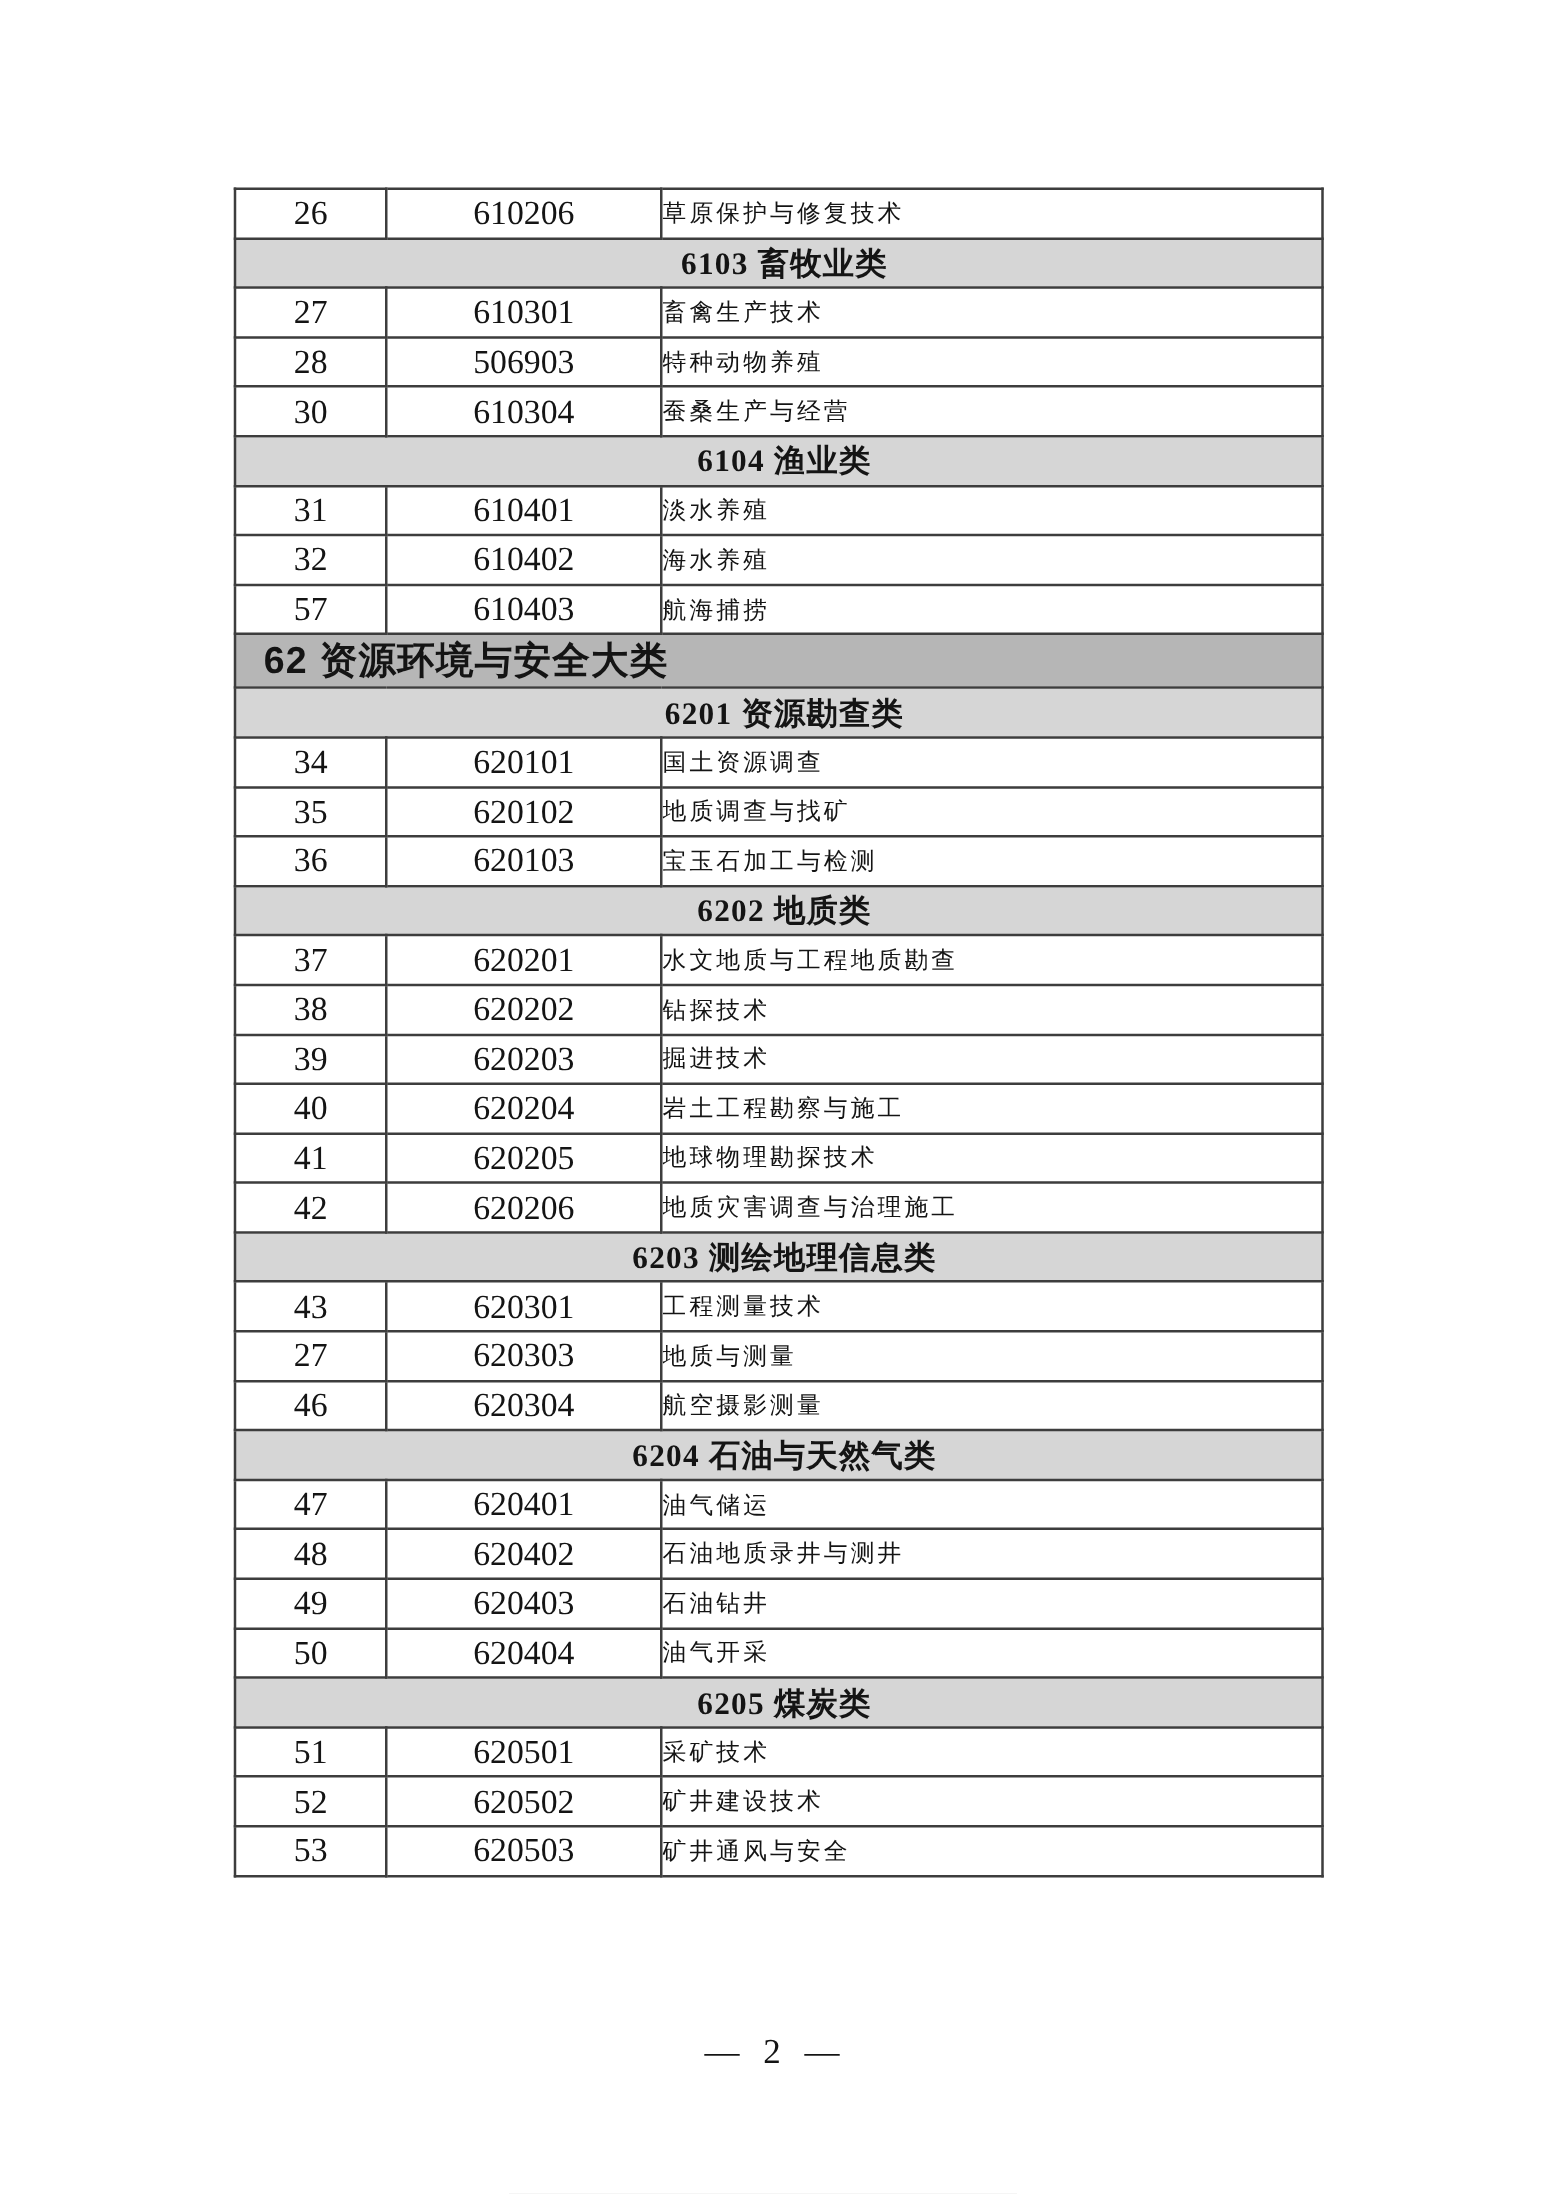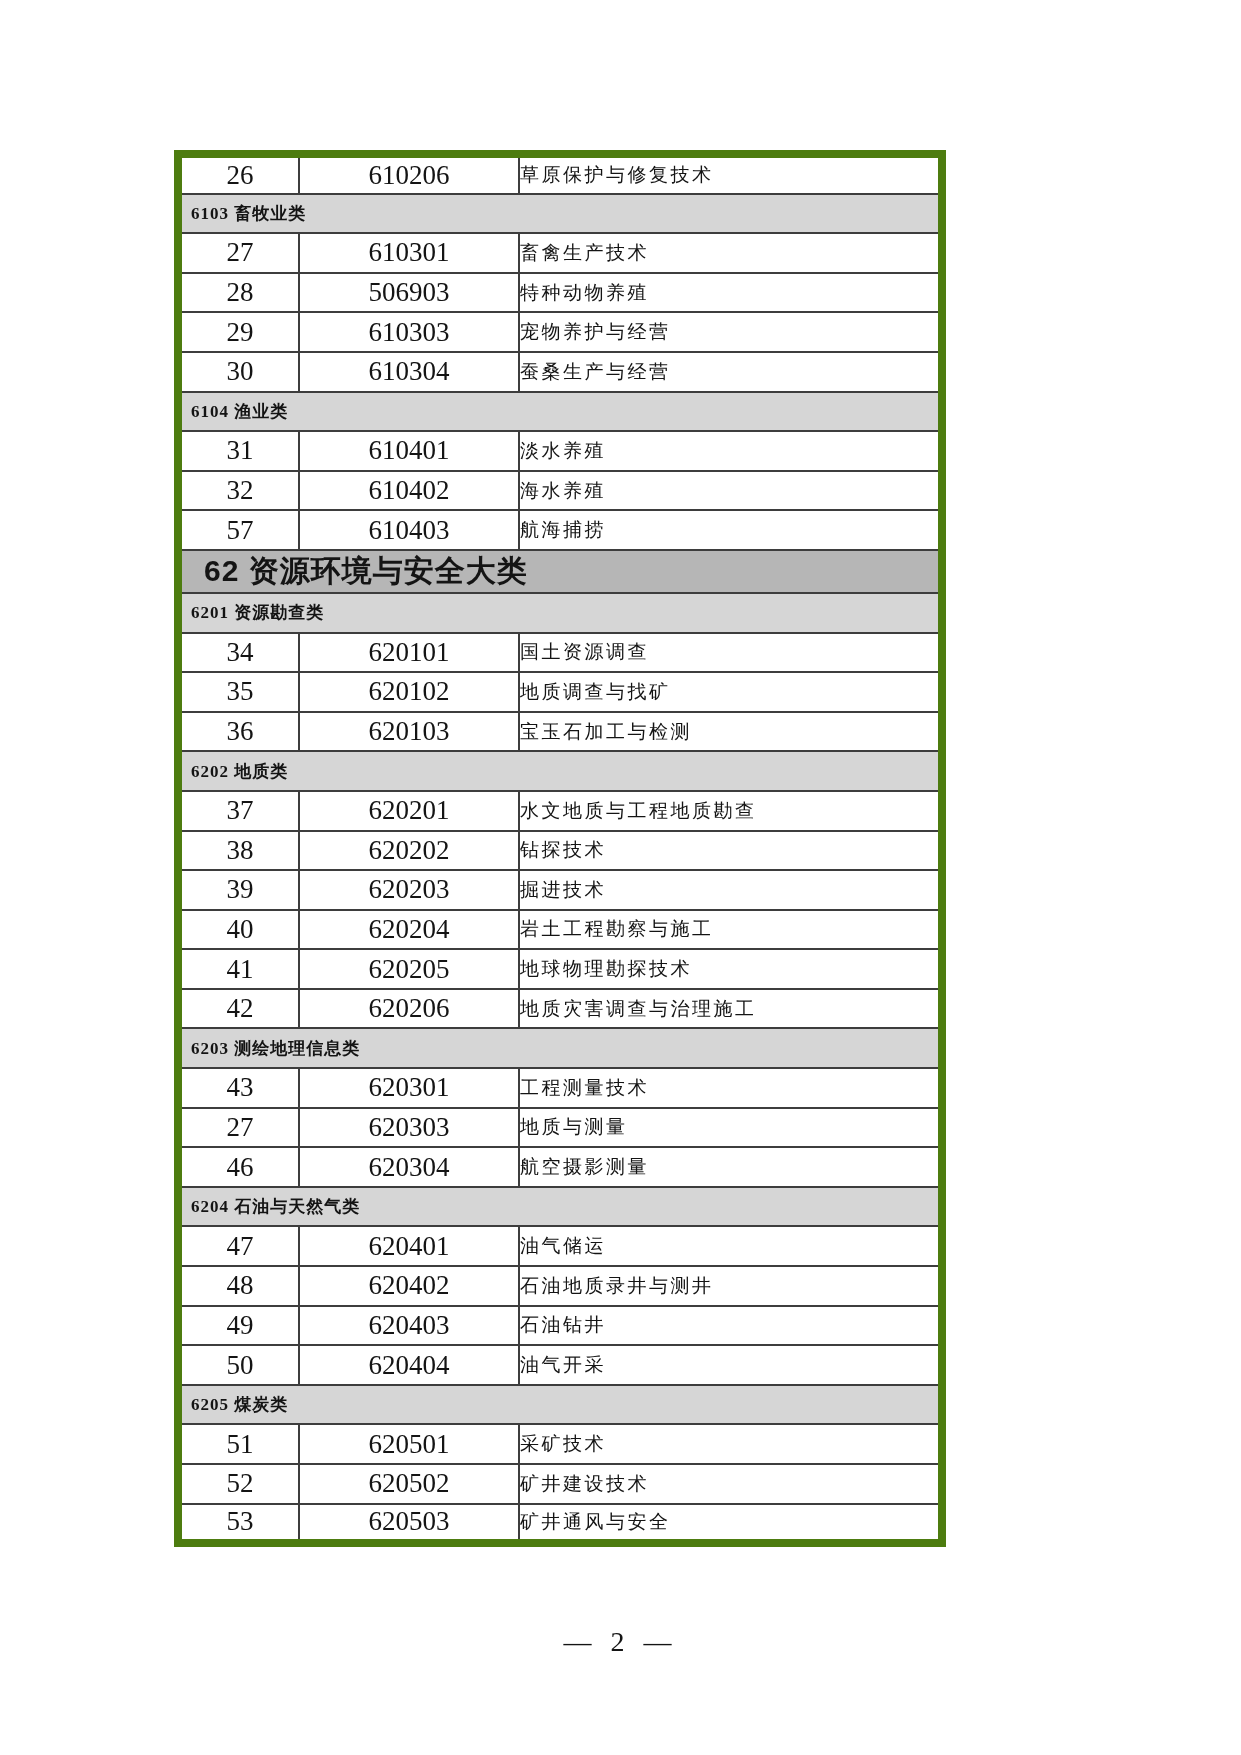--- a/index.html
+++ b/index.html
@@ -12,26 +12,26 @@
     width: 1241px;
     height: 1755px;
     margin: 0 auto;
     background: #ffffff;
     font-family: "Liberation Serif", "DejaVu Serif", serif;
     color: #141414;
     overflow: hidden;
   }
   table.catalog {
     position: absolute;
-    left: 174px;
+    left: 187px;
     top: 150px;
-    width: 772px;
+    width: 872px;
     border-collapse: collapse;
     table-layout: fixed;
-    border: 8px solid #4d7c0f;
+    border: 1px solid #4d7c0f;
   }
   table.catalog td {
     border: 2px solid #3d3d3d;
     vertical-align: middle;
     padding: 0;
     overflow: hidden;
     white-space: nowrap;
   }
   table.catalog tr {
     height: 39.6px;
@@ -41,23 +41,24 @@
     font-size: 27px;
   }
   td.c-name {
     font-size: 19px;
     padding-left: 11px;
     letter-spacing: 2.5px;
   }
   tr.sub td {
     background: var(--sub-bg, #d6d6d6);
     font-weight: bold;
-    font-size: 17px;
+    font-size: 25px;
     padding-left: 9px;
     letter-spacing: 1px;
+    text-align: center;
   }
   tr.major td {
     background: var(--major-bg, #b6b6b6);
     font-weight: bold;
     font-size: 30px;
     padding-left: 22px;
     letter-spacing: 1px;
     font-family: "Liberation Sans", "DejaVu Sans", sans-serif;
   }
   .footer-page {
@@ -95,25 +96,20 @@
           <td class="c-no">27</td>
           <td class="c-code">610301</td>
           <td class="c-name">畜禽生产技术</td>
         </tr>
         <tr class="data">
           <td class="c-no">28</td>
           <td class="c-code">506903</td>
           <td class="c-name">特种动物养殖</td>
         </tr>
         <tr class="data">
-          <td class="c-no">29</td>
-          <td class="c-code">610303</td>
-          <td class="c-name">宠物养护与经营</td>
-        </tr>
-        <tr class="data">
           <td class="c-no">30</td>
           <td class="c-code">610304</td>
           <td class="c-name">蚕桑生产与经营</td>
         </tr>
         <tr class="sub">
           <td colspan="3">6104 渔业类</td>
         </tr>
         <tr class="data">
           <td class="c-no">31</td>
           <td class="c-code">610401</td>

